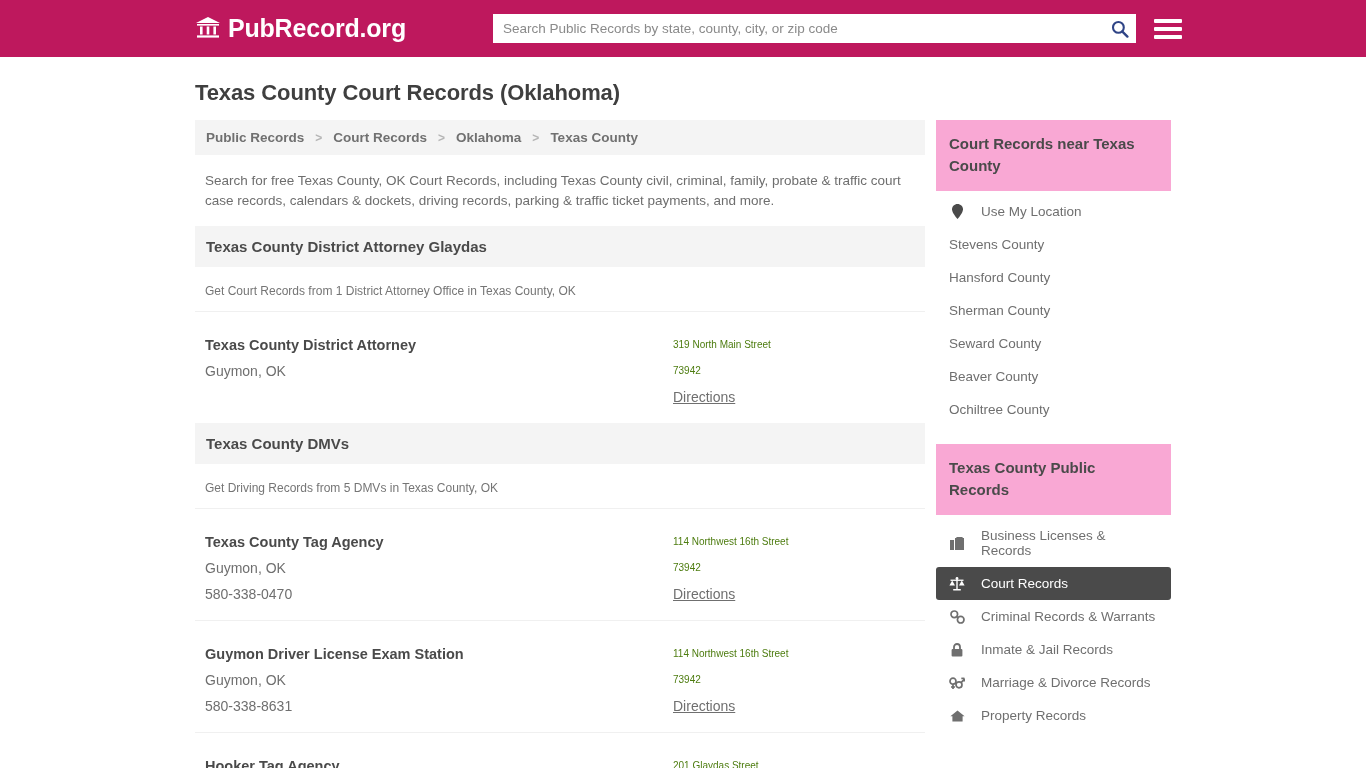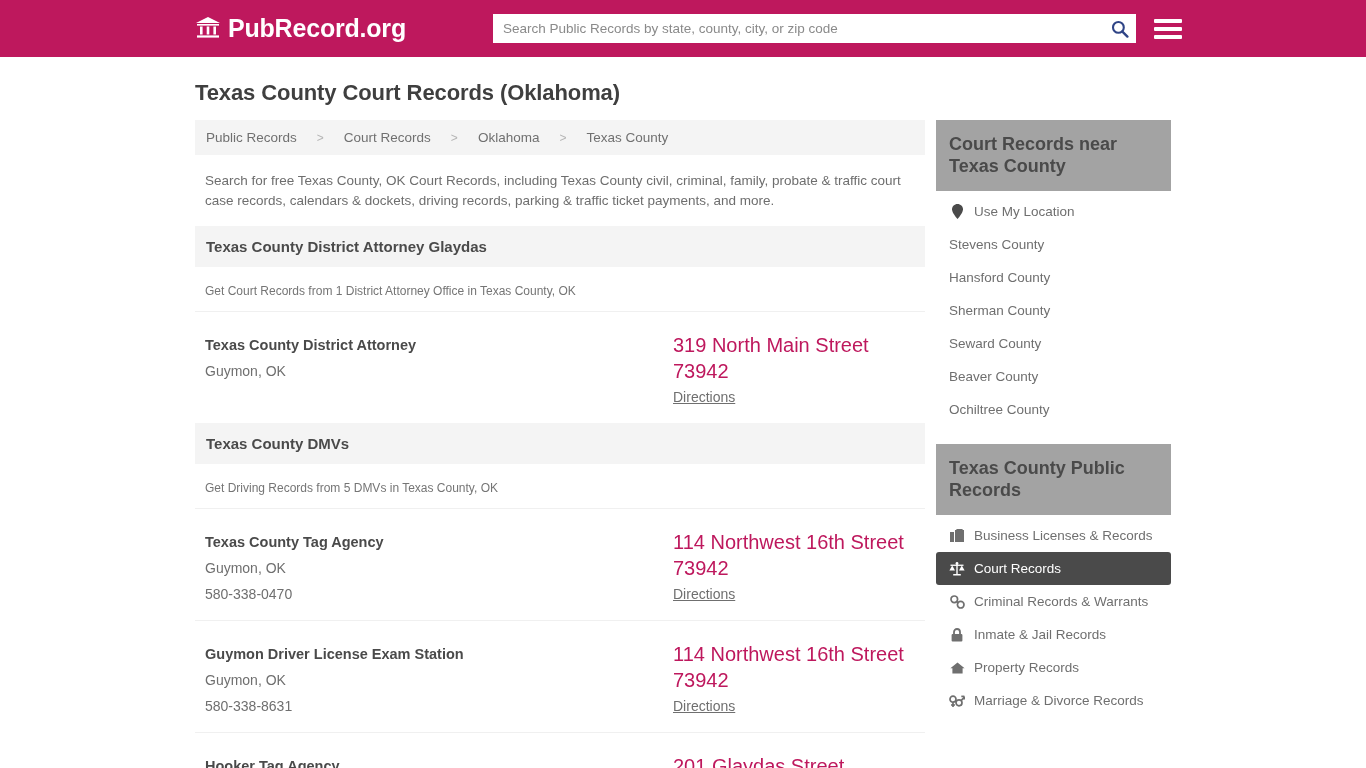--- a/index.html
+++ b/index.html
@@ -100,21 +100,22 @@
 
   
   .breadcrumb {
     background: #f4f4f4;
     padding: 10px 10px 10px 11px;
     font-size: 13.5px;
     color: #707070;
     display: flex;
     align-items: center;
     flex-wrap: wrap;
-    gap: 11px;
+    gap: 2px;
+    font-weight: bold;
   }
   .breadcrumb a {
     color: #707070;
     text-decoration: none;
   }
   .crumb-sep {
     color: #b5b5b5;
     margin: 0 9px;
     font-size: 12px;
   }
@@ -153,48 +154,48 @@
     font-weight: bold;
     color: #4a4a4a;
     line-height: 26px;
   }
   .org-line {
     font-size: 14px;
     color: #6f6f6f;
     line-height: 26px;
   }
   .addr-line {
-    font-size: 20px;
-    color: #be185d;
+    font-size: 10px;
+    color: #4d7c0f;
     line-height: 26px;
   }
   .directions-link {
     font-size: 14px;
     color: #6f6f6f;
     line-height: 26px;
     text-decoration: underline;
     cursor: pointer;
     display: inline-block;
   }
 
   
   .panel { margin-bottom: 0; }
   .panel-head {
-    background: #a3a3a3;
+    background: #f9a8d4;
     padding: 13px 12px 14px 13px;
-    font-size: 18px;
+    font-size: 15px;
     font-weight: bold;
     color: #4a4a4a;
     line-height: 22px;
   }
   .panel-list { padding-top: 4px; }
   .side-link {
     display: flex;
     align-items: center;
-    gap: 9px;
+    gap: 16px;
     padding: 9px 12px 9px 13px;
     font-size: 13.5px;
     color: #6f6f6f;
     text-decoration: none;
     cursor: pointer;
     border-radius: 3px;
   }
   .side-link.active {
     background: #4a4a4a;
     color: #ffffff;
@@ -409,40 +410,40 @@
               <svg width="12" height="14" viewBox="0 0 12 14">
                 <path d="M3 6 V4 a3 3 0 0 1 6 0 V6" fill="none" stroke="#6f6f6f" stroke-width="1.8"></path>
                 <rect x="0.6" y="6" width="10.8" height="7.6" rx="1" fill="#6f6f6f"></rect>
               </svg>
             </span>
             <span>Inmate &amp; Jail Records</span>
           </a>
 
           <a class="side-link" href="#">
             <span class="ico">
-              <svg width="15" height="12" viewBox="0 0 15 12">
-                <path d="M7.5 0.6 L14.6 6.2 L12.6 6.2 L12.6 11.4 L2.4 11.4 L2.4 6.2 L0.4 6.2 Z" fill="#6f6f6f"></path>
-              </svg>
-            </span>
-            <span>Property Records</span>
-          </a>
-
-          <a class="side-link" href="#">
-            <span class="ico">
               <svg width="16" height="14" viewBox="0 0 16 14">
                 <circle cx="4" cy="5.2" r="3" fill="none" stroke="#6f6f6f" stroke-width="1.7"></circle>
                 <line x1="4" y1="8.2" x2="4" y2="13" stroke="#6f6f6f" stroke-width="1.7"></line>
                 <line x1="2.1" y1="11" x2="5.9" y2="11" stroke="#6f6f6f" stroke-width="1.7"></line>
                 <circle cx="10" cy="8.8" r="3" fill="none" stroke="#6f6f6f" stroke-width="1.7"></circle>
                 <line x1="12.1" y1="6.7" x2="15.2" y2="3.4" stroke="#6f6f6f" stroke-width="1.7"></line>
                 <line x1="12.3" y1="2.4" x2="15.4" y2="2.4" stroke="#6f6f6f" stroke-width="1.7"></line>
                 <line x1="15.2" y1="2.4" x2="15.2" y2="5.4" stroke="#6f6f6f" stroke-width="1.7"></line>
               </svg>
             </span>
             <span>Marriage &amp; Divorce Records</span>
           </a>
 
+          <a class="side-link" href="#">
+            <span class="ico">
+              <svg width="15" height="12" viewBox="0 0 15 12">
+                <path d="M7.5 0.6 L14.6 6.2 L12.6 6.2 L12.6 11.4 L2.4 11.4 L2.4 6.2 L0.4 6.2 Z" fill="#6f6f6f"></path>
+              </svg>
+            </span>
+            <span>Property Records</span>
+          </a>
+
         </div>
       </div>
 
     </div>
   </div>
 </div>
 
 </body></html>

